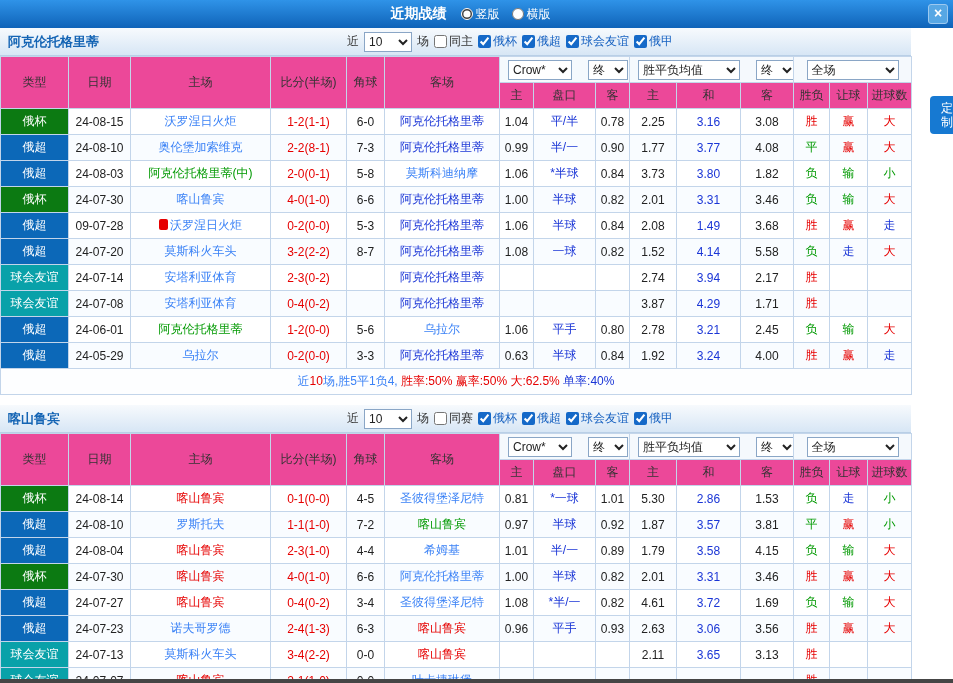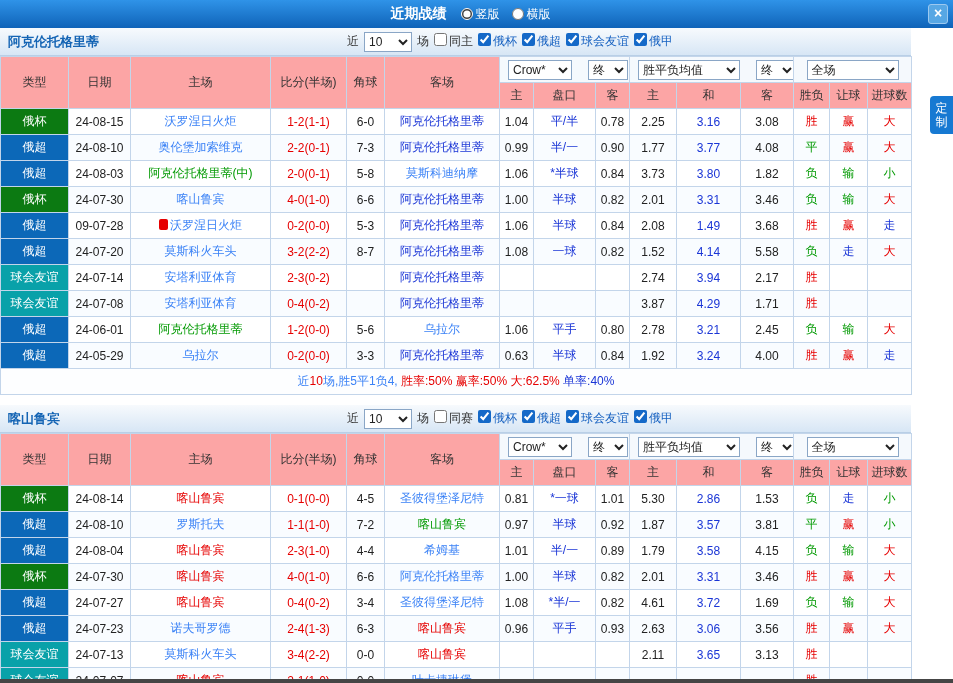--- a/index.html
+++ b/index.html
@@ -15,48 +15,48 @@
   .radio-lab input{accent-color:#fff;width:12px;height:12px}
   .close-btn{position:absolute;right:5px;top:4px;width:20px;height:20px;background:#57a7e4;
     border:1px solid #9cc9f0;color:#fff;text-align:center;line-height:17px;font-size:14px;
     border-radius:3px;cursor:pointer;font-weight:bold}
 
   
   .sec-header{width:911px;height:28px;background:linear-gradient(#f7fafd,#d7e6f5);
     border-bottom:1px solid #b9cfe6;display:flex;align-items:center}
   .sec-title{color:#1464b4;font-weight:bold;font-size:13px;padding-left:8px;width:347px}
   .ctrl{display:flex;align-items:center;gap:5px;color:#333}
-  .ctrl label{display:inline-flex;align-items:flex-start;gap:2px;cursor:pointer}
+  .ctrl label{display:inline-flex;align-items:center;gap:2px;cursor:pointer}
   .ctrl input[type=checkbox]{accent-color:#1569c8;width:13px;height:13px}
   .lg span{color:#1560c0}
   select{font-size:12px;height:20px;border:1px solid #8aa6c6;background:#fff;color:#222}
   .sel-count{width:48px}
 
   
   table{border-collapse:collapse;table-layout:fixed;width:911px}
   th,td{border:1px solid #c3d5ea;text-align:center;height:26px;overflow:hidden;
     white-space:nowrap;padding:0;font-weight:normal}
-  thead th{background:#fca5a5;color:#333}
+  thead th{background:#ec4899;color:#333}
   .sel-cell{background:#f5f9fd}
   .sel-cell select{margin:0 8px}
   .sel-crow{width:64px}.sel-zhong{width:40px}.sel-spf{width:102px}.sel-full{width:92px}
   tbody tr:nth-child(even){background:#f9fcff}
   .type-cell{color:#fff}
   .cup{background:#0c7a12}.super{background:#0c68b8}.fri{background:#09a1a9}
   .score{color:#e60000}
   .r{color:#e60000}.g{color:#009900}.b{color:#1a35d6}.k{color:#3b82f6}
   .team{cursor:pointer}
   .flag-icon{display:inline-block;width:9px;height:11px;background:#e60000;
     border-radius:2px;margin-right:2px;vertical-align:-1px}
   .summary{background:#fdfeff;height:26px}
   .gap{height:10px}
 
   
   .side-tab{position:absolute;right:0;top:96px;width:23px;padding:5px 0;background:#1679d2;
-    color:#fff;border-radius:4px 0 0 4px;text-align:center;line-height:14px;cursor:pointer}
+    color:#fff;border-radius:4px 0 0 4px;text-align:right;line-height:14px;cursor:pointer}
   .bottom-strip{position:absolute;bottom:0;left:0;width:953px;height:4px;background:#454545}
 </style>
 </head>
 <body>
 
 <div class="page">
 
   <div class="topbar">
     <span class="tb-title">近期战绩</span>
     <label class="radio-lab">
@@ -162,21 +162,21 @@
           <td class="b">3.16</td>
           <td>3.08</td>
           <td class="r">胜</td>
           <td class="r">赢</td>
           <td class="r">大</td>
         </tr>
         <tr>
           <td class="type-cell super">俄超</td>
           <td>24-08-10</td>
           <td class="team k">奥伦堡加索维克</td>
-          <td class="score">2-2(0-1)</td>
+          <td class="score">2-2(8-1)</td>
           <td>7-3</td>
           <td class="team b">阿克伦托格里蒂</td>
           <td>0.99</td>
           <td class="b">半/一</td>
           <td>0.90</td>
           <td>1.77</td>
           <td class="b">3.77</td>
           <td>4.08</td>
           <td class="g">平</td>
           <td class="r">赢</td>

